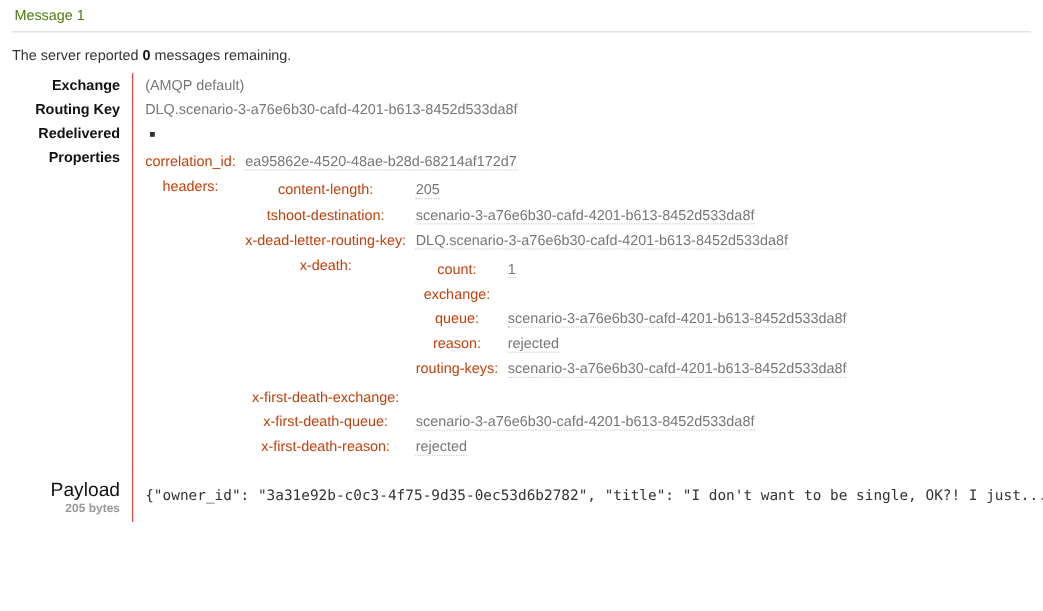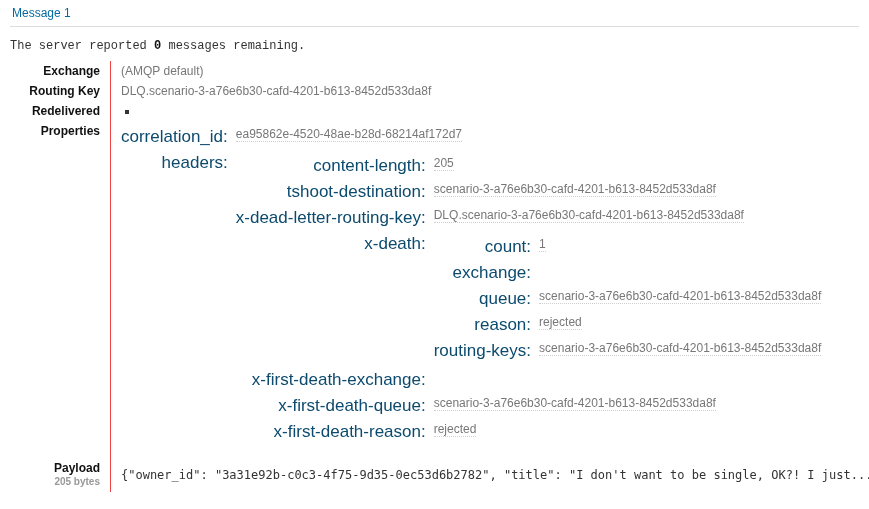--- a/index.html
+++ b/index.html
@@ -14,29 +14,28 @@
     font-size: 12px;
     color: #222222;
     overflow: hidden;
   }
 
   
   .msg-header {
     margin: 0 10px;
     padding: 6px 0 6px 2px;
     font-size: 12px;
-    color: #0369a1;
+    color: #4d7c0f;
     border-bottom: 1px solid #dddddd;
   }
 
   .server-note {
     margin: 12px 0 8px 10px;
     font-size: 12px;
     color: #333333;
-    font-family: Liberation Mono, monospace;
   }
   .server-note b { font-weight: bold; color: #111111; }
 
   
   table.kv {
     border-collapse: collapse;
     width: 869px;
     table-layout: fixed;
   }
   table.kv > tbody > tr > th {
@@ -74,44 +73,44 @@
     vertical-align: middle;
     margin: 4px 0 4px 4px;
   }
 
   
   table.props {
     border-collapse: collapse;
     table-layout: auto;
   }
   table.props > tbody > tr > th {
-    text-align: right;
+    text-align: center;
     vertical-align: top;
     font-weight: normal;
-    color: #0c4a6e;
-    font-size: 17px;
+    color: #c2410c;
+    font-size: 12px;
     padding: 3px 4px 3px 0;
     white-space: nowrap;
   }
   table.props > tbody > tr > td {
     text-align: left;
     vertical-align: top;
     padding: 3px 0 3px 4px;
     font-size: 12px;
     margin-left: 12px;
   }
 
   
   .payload-label {
     text-align: right;
     line-height: 1.25;
   }
   .payload-label .ptitle {
-    font-weight: bold;
-    font-size: 12px;
+    font-weight: normal;
+    font-size: 16px;
     color: #111111;
     display: block;
     padding-left: 18px;
   }
   .payload-label .psub {
     display: block;
     font-size: 10px;
     color: #999999;
   }
   .payload-body {

